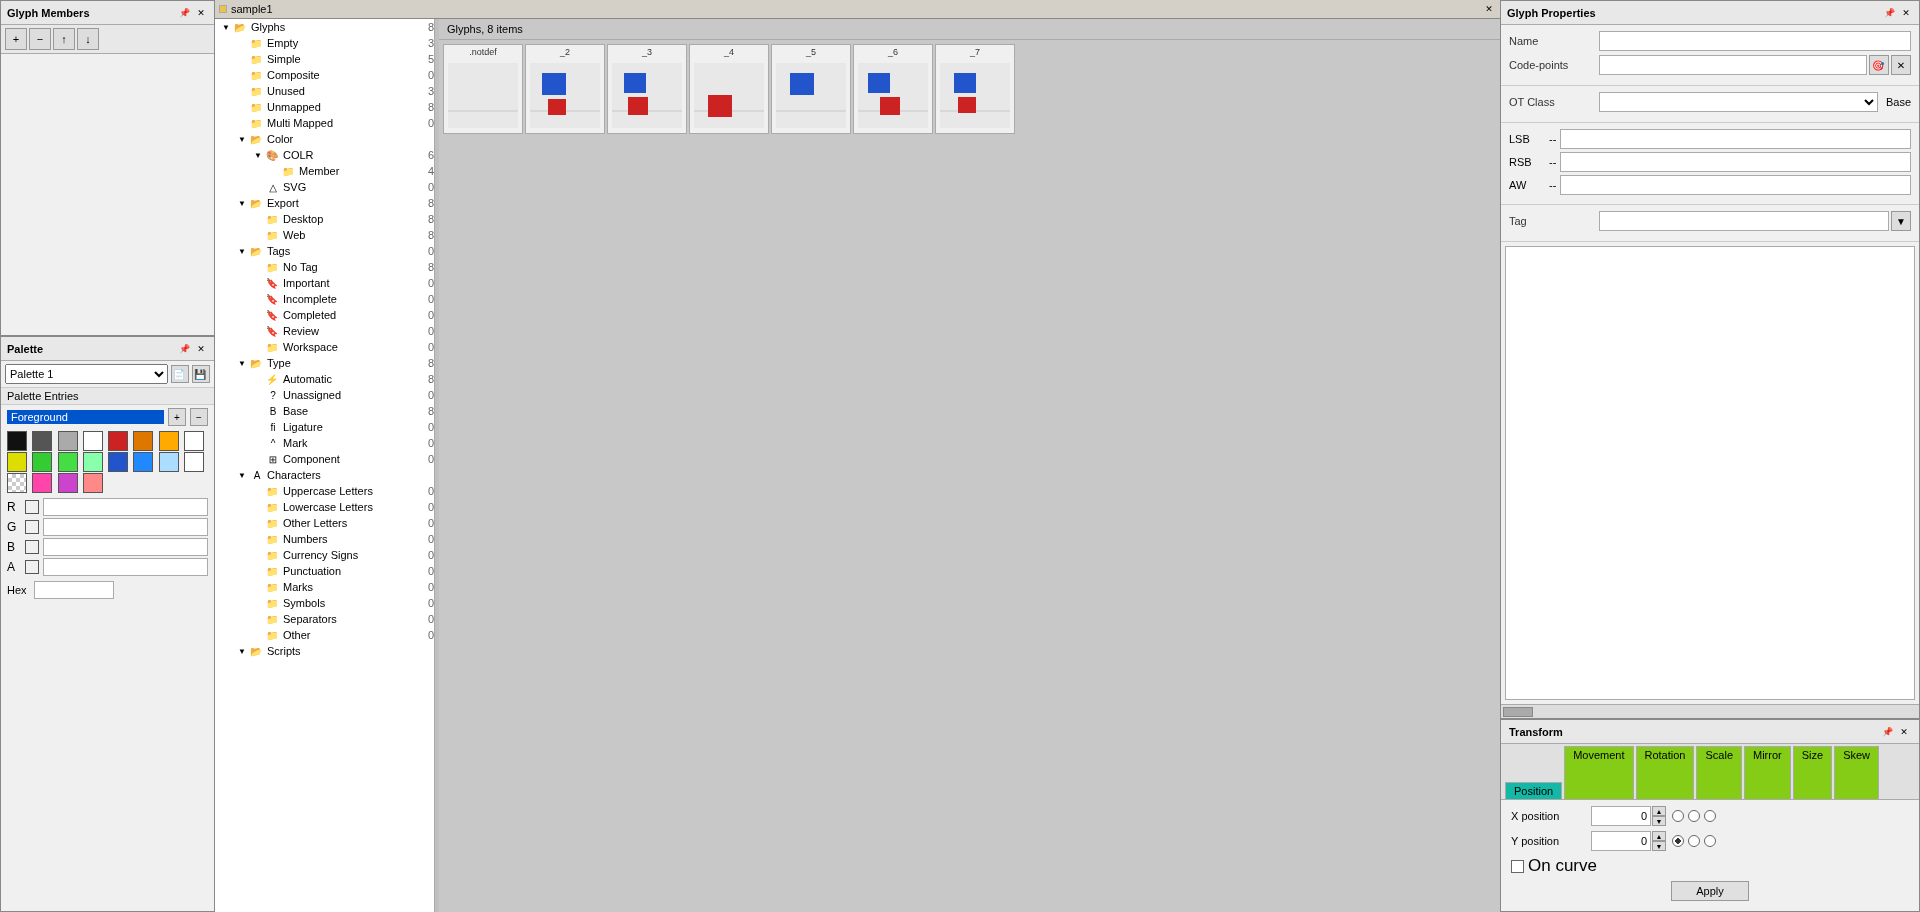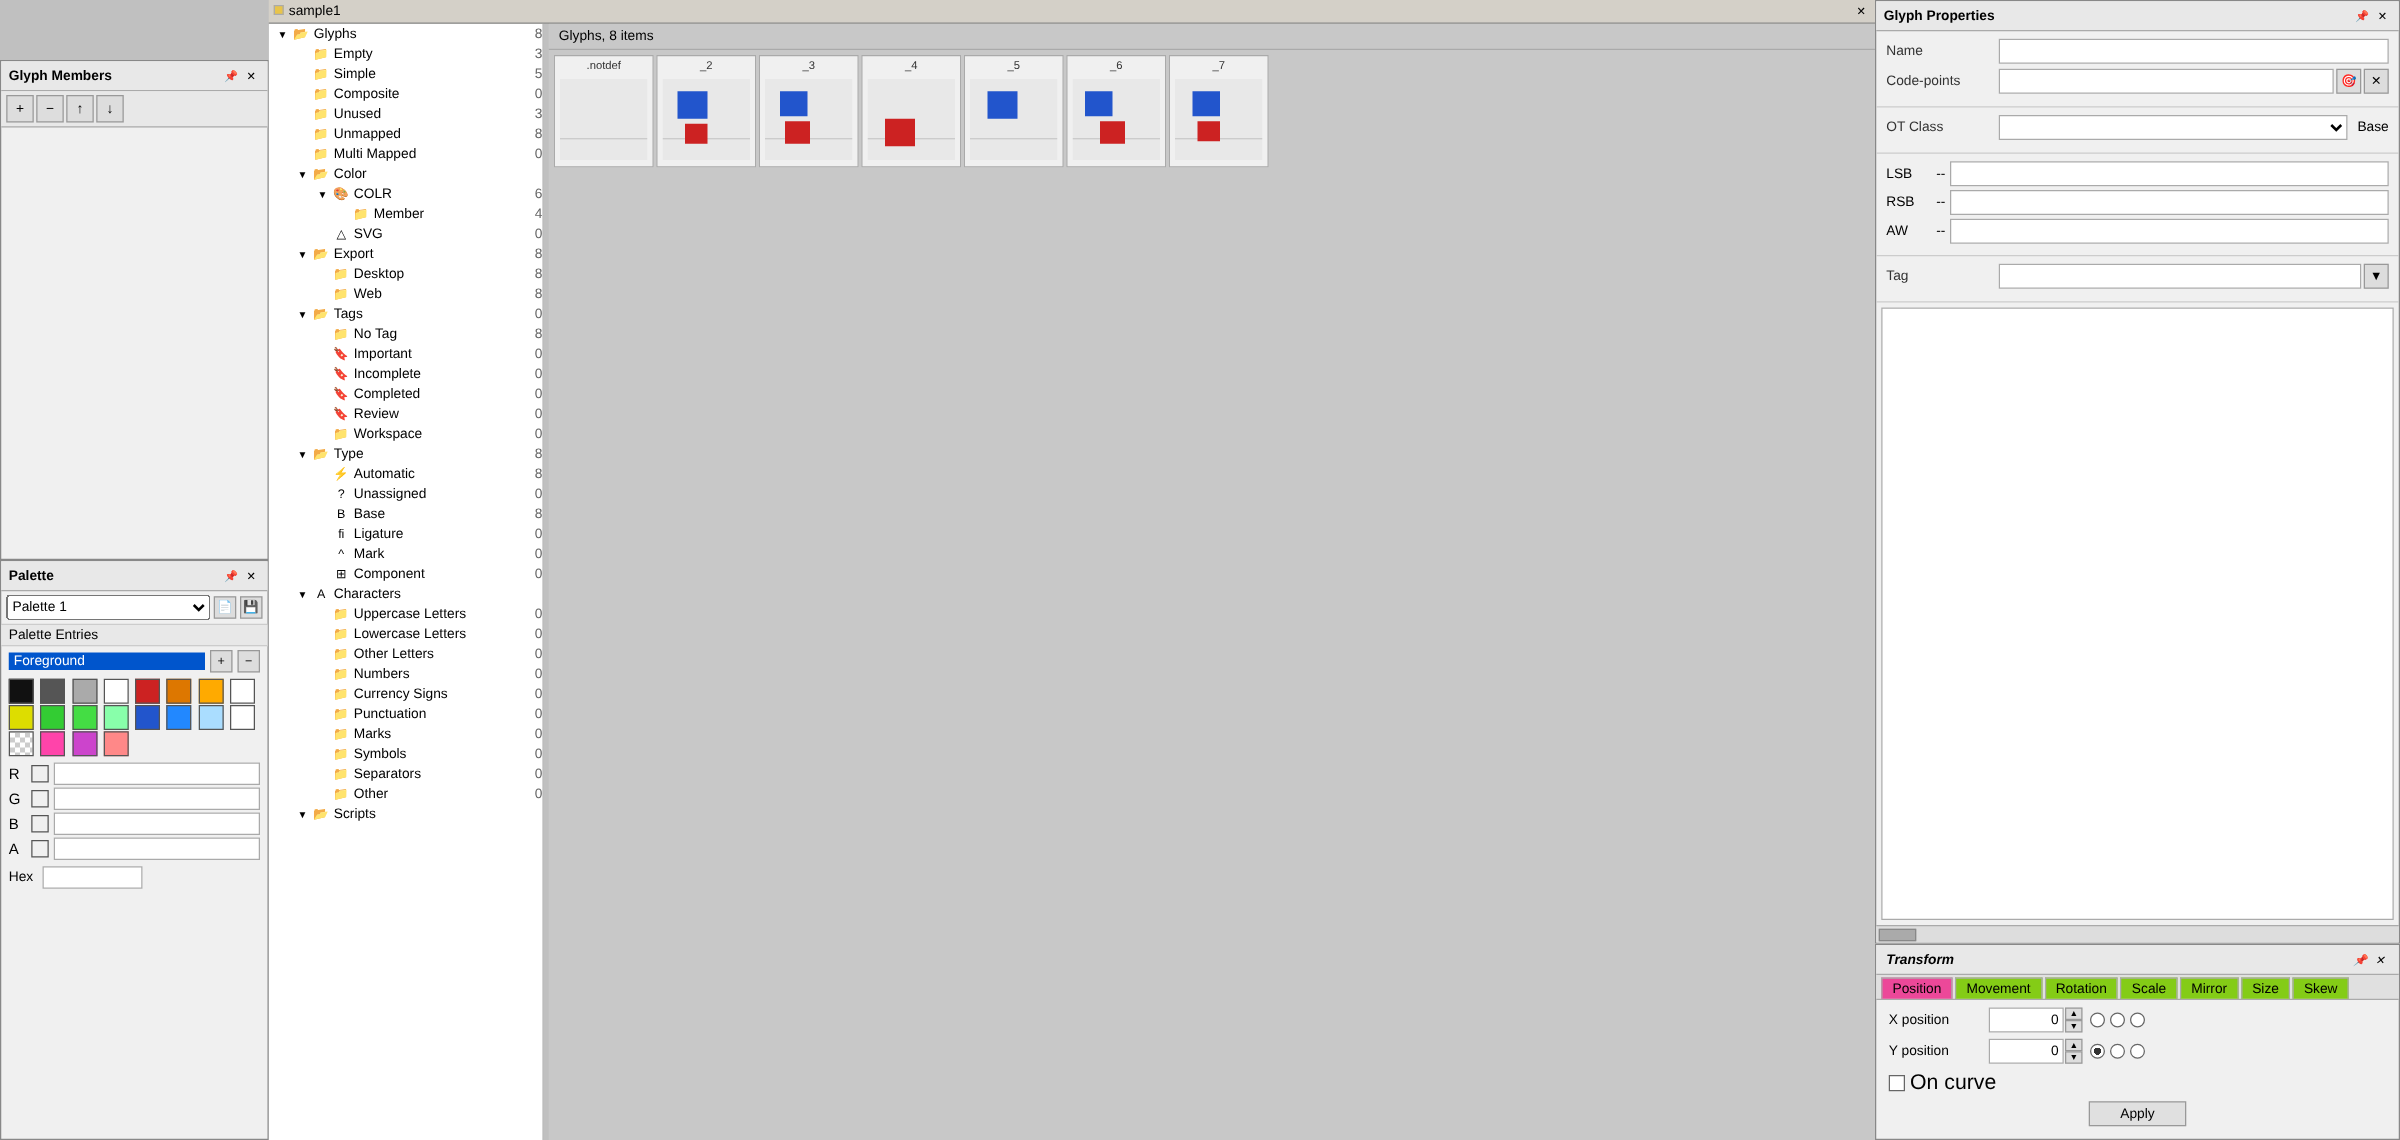--- a/index.html
+++ b/index.html
@@ -342,39 +342,39 @@
       background: #f0f0f0;
     }
     .transform-header {
       background: #e8e8e8;
       border-bottom: 1px solid #aaa;
       padding: 3px 8px;
       display: flex;
       align-items: center;
       justify-content: space-between;
       height: 24px;
-      font-style: italic;
     }
     .transform-tabs {
       display: flex;
       background: #e0e0e0;
       padding: 2px 4px 0;
       gap: 2px;
       border-bottom: 1px solid #aaa;
     }
     .transform-tab {
       padding: 2px 8px;
       font-size: 11px;
       cursor: pointer;
       background: #84cc16;
       border: 1px solid #aaa;
       border-bottom: none;
     }
     .transform-tab.active {
-      background: #ec4899;
+      background: #14b8a6;
+      margin-top: 36px;
     }
     .transform-body {
       padding: 6px 10px;
     }
     .transform-row {
       display: flex;
       align-items: center;
       margin-bottom: 5px;
     }
     .transform-label {
@@ -509,21 +509,21 @@
       display: flex;
       align-items: center;
       gap: 4px;
     }
   </style>
 </head>
 <body>
 
 <div class="left-panels">
 
-  <div class="panel-left" style="height: 400px; flex-shrink: 0; margin-top: 48px;">
+  <div class="panel-left" style="height: 336px; flex-shrink: 0;">
     <div class="panel-header">
       <span class="panel-header-title">Glyph Members</span>
       <div class="panel-header-icons">
         <div class="tab-icon-btn">📌</div>
         <div class="tab-icon-btn">✕</div>
       </div>
     </div>
     <div class="toolbar-row">
       <div class="toolbar-btn">+</div>
       <div class="toolbar-btn">−</div>

